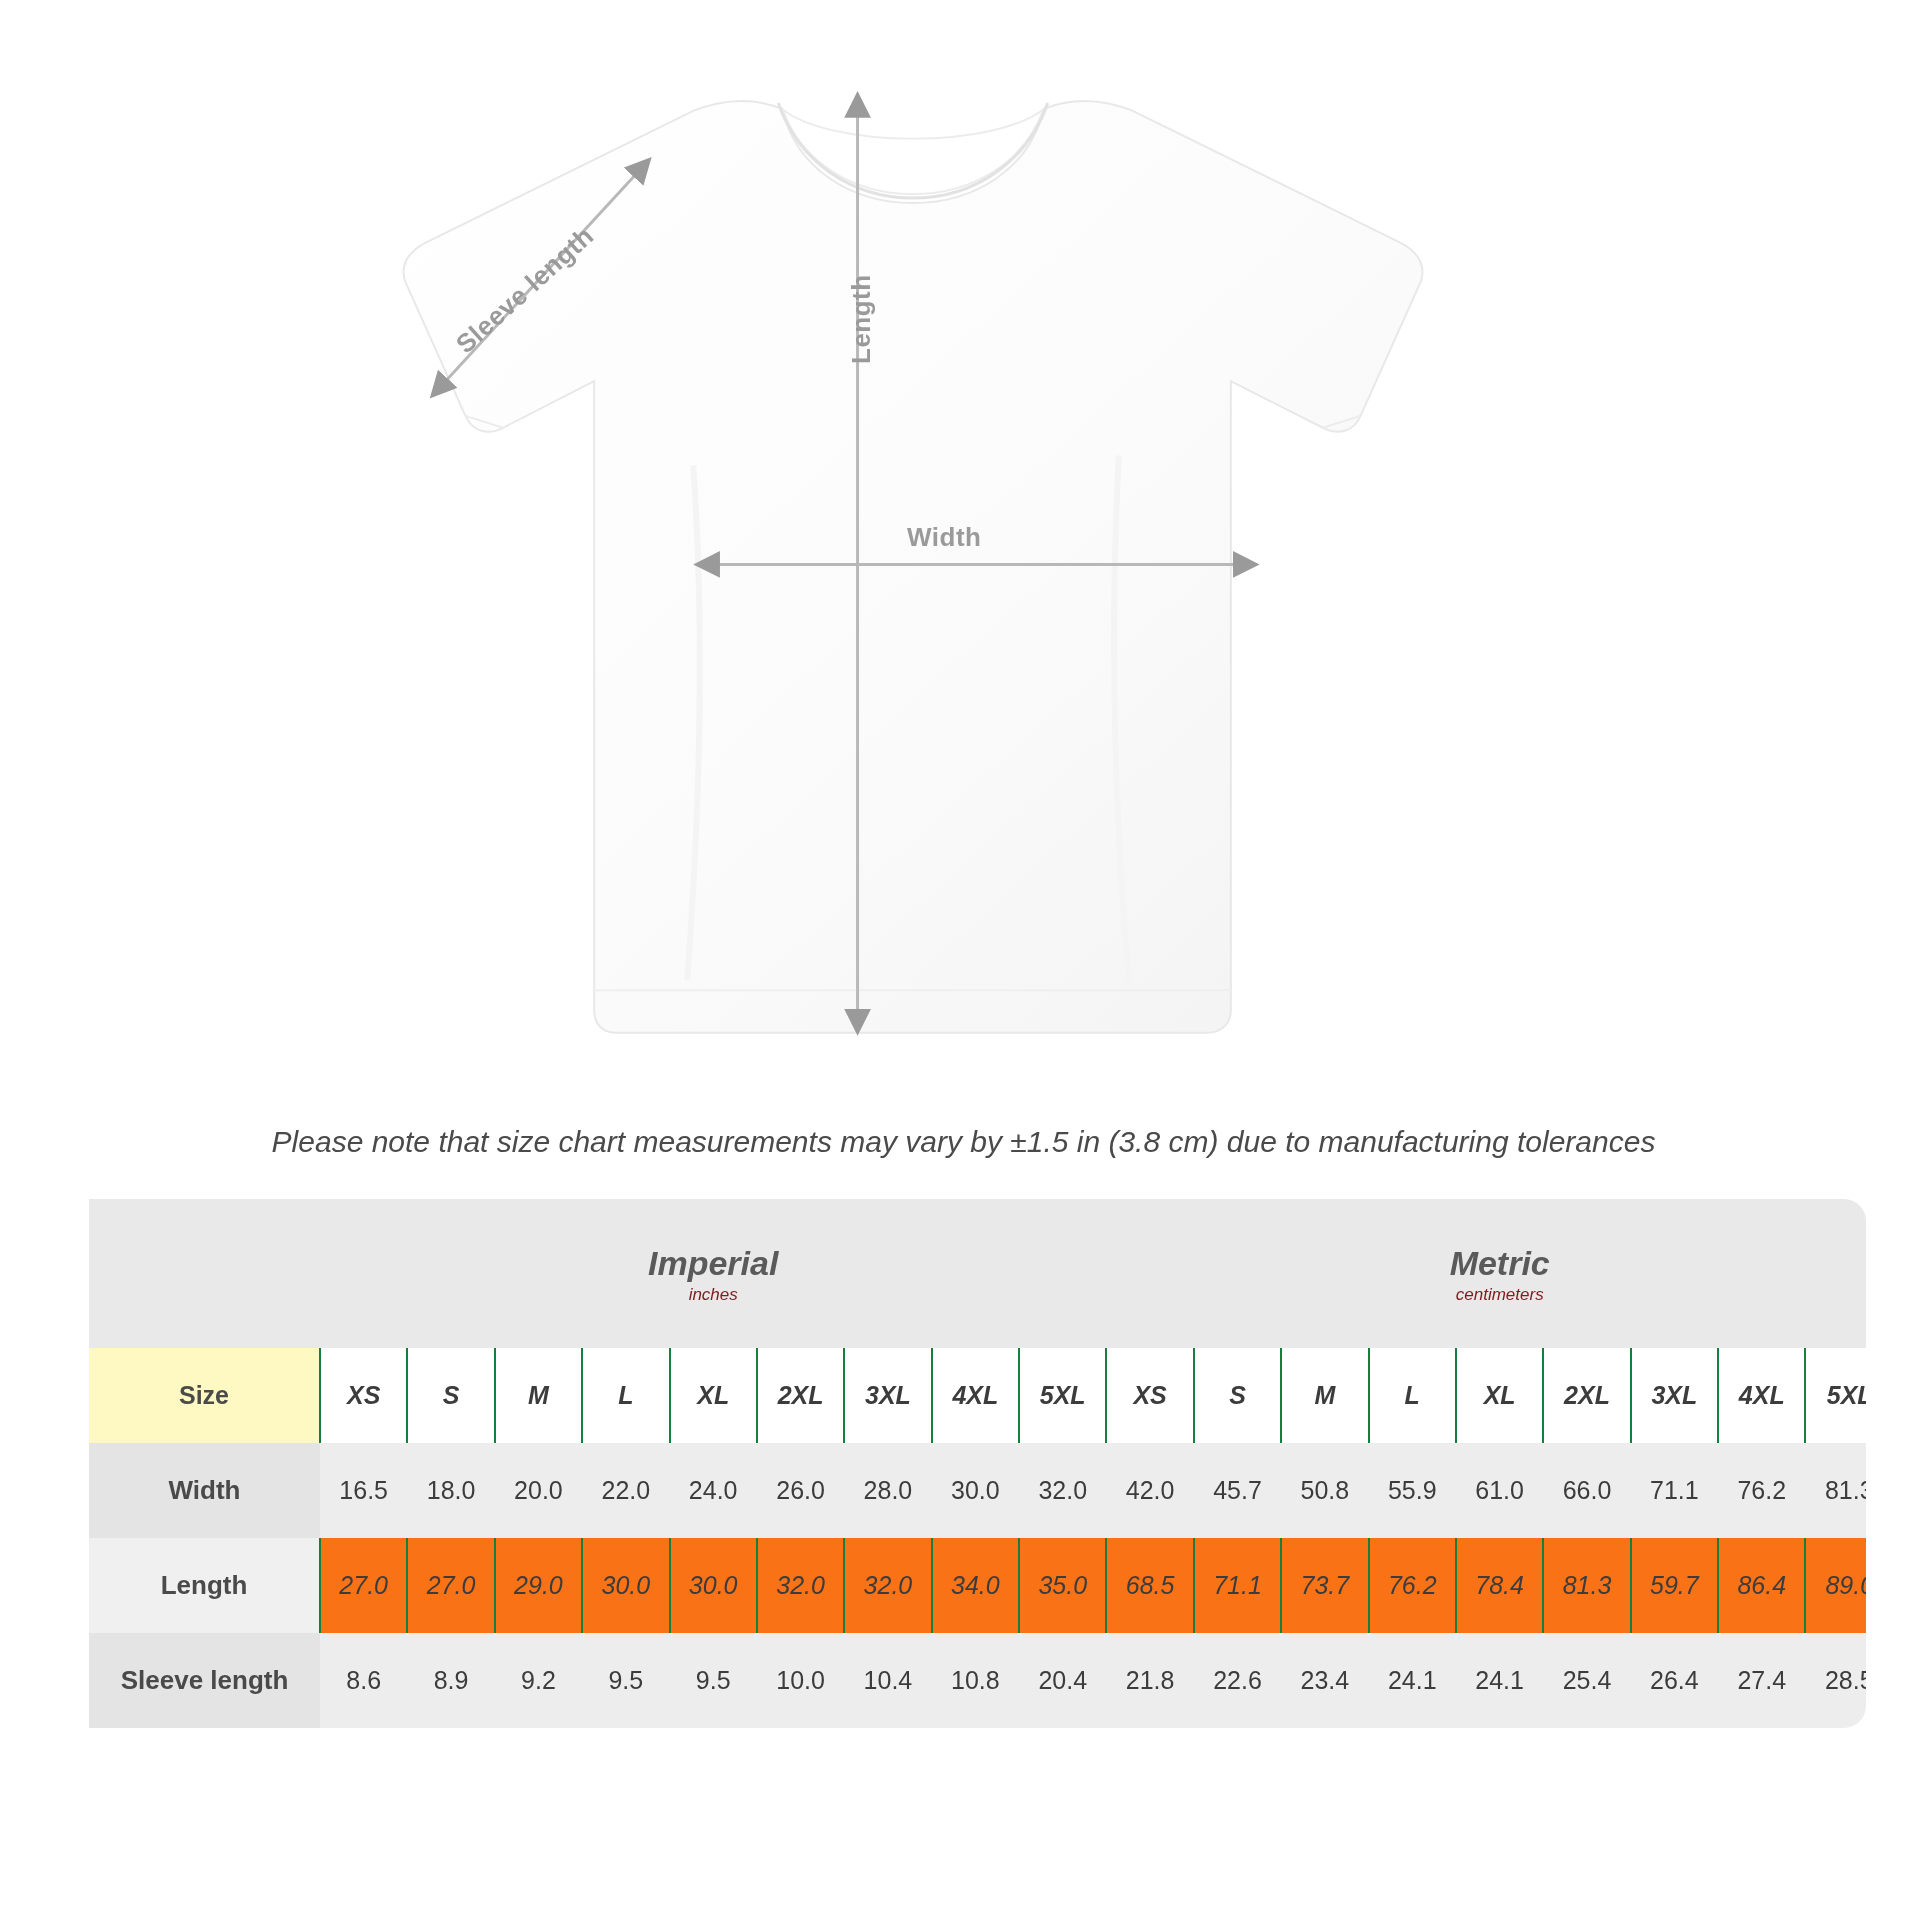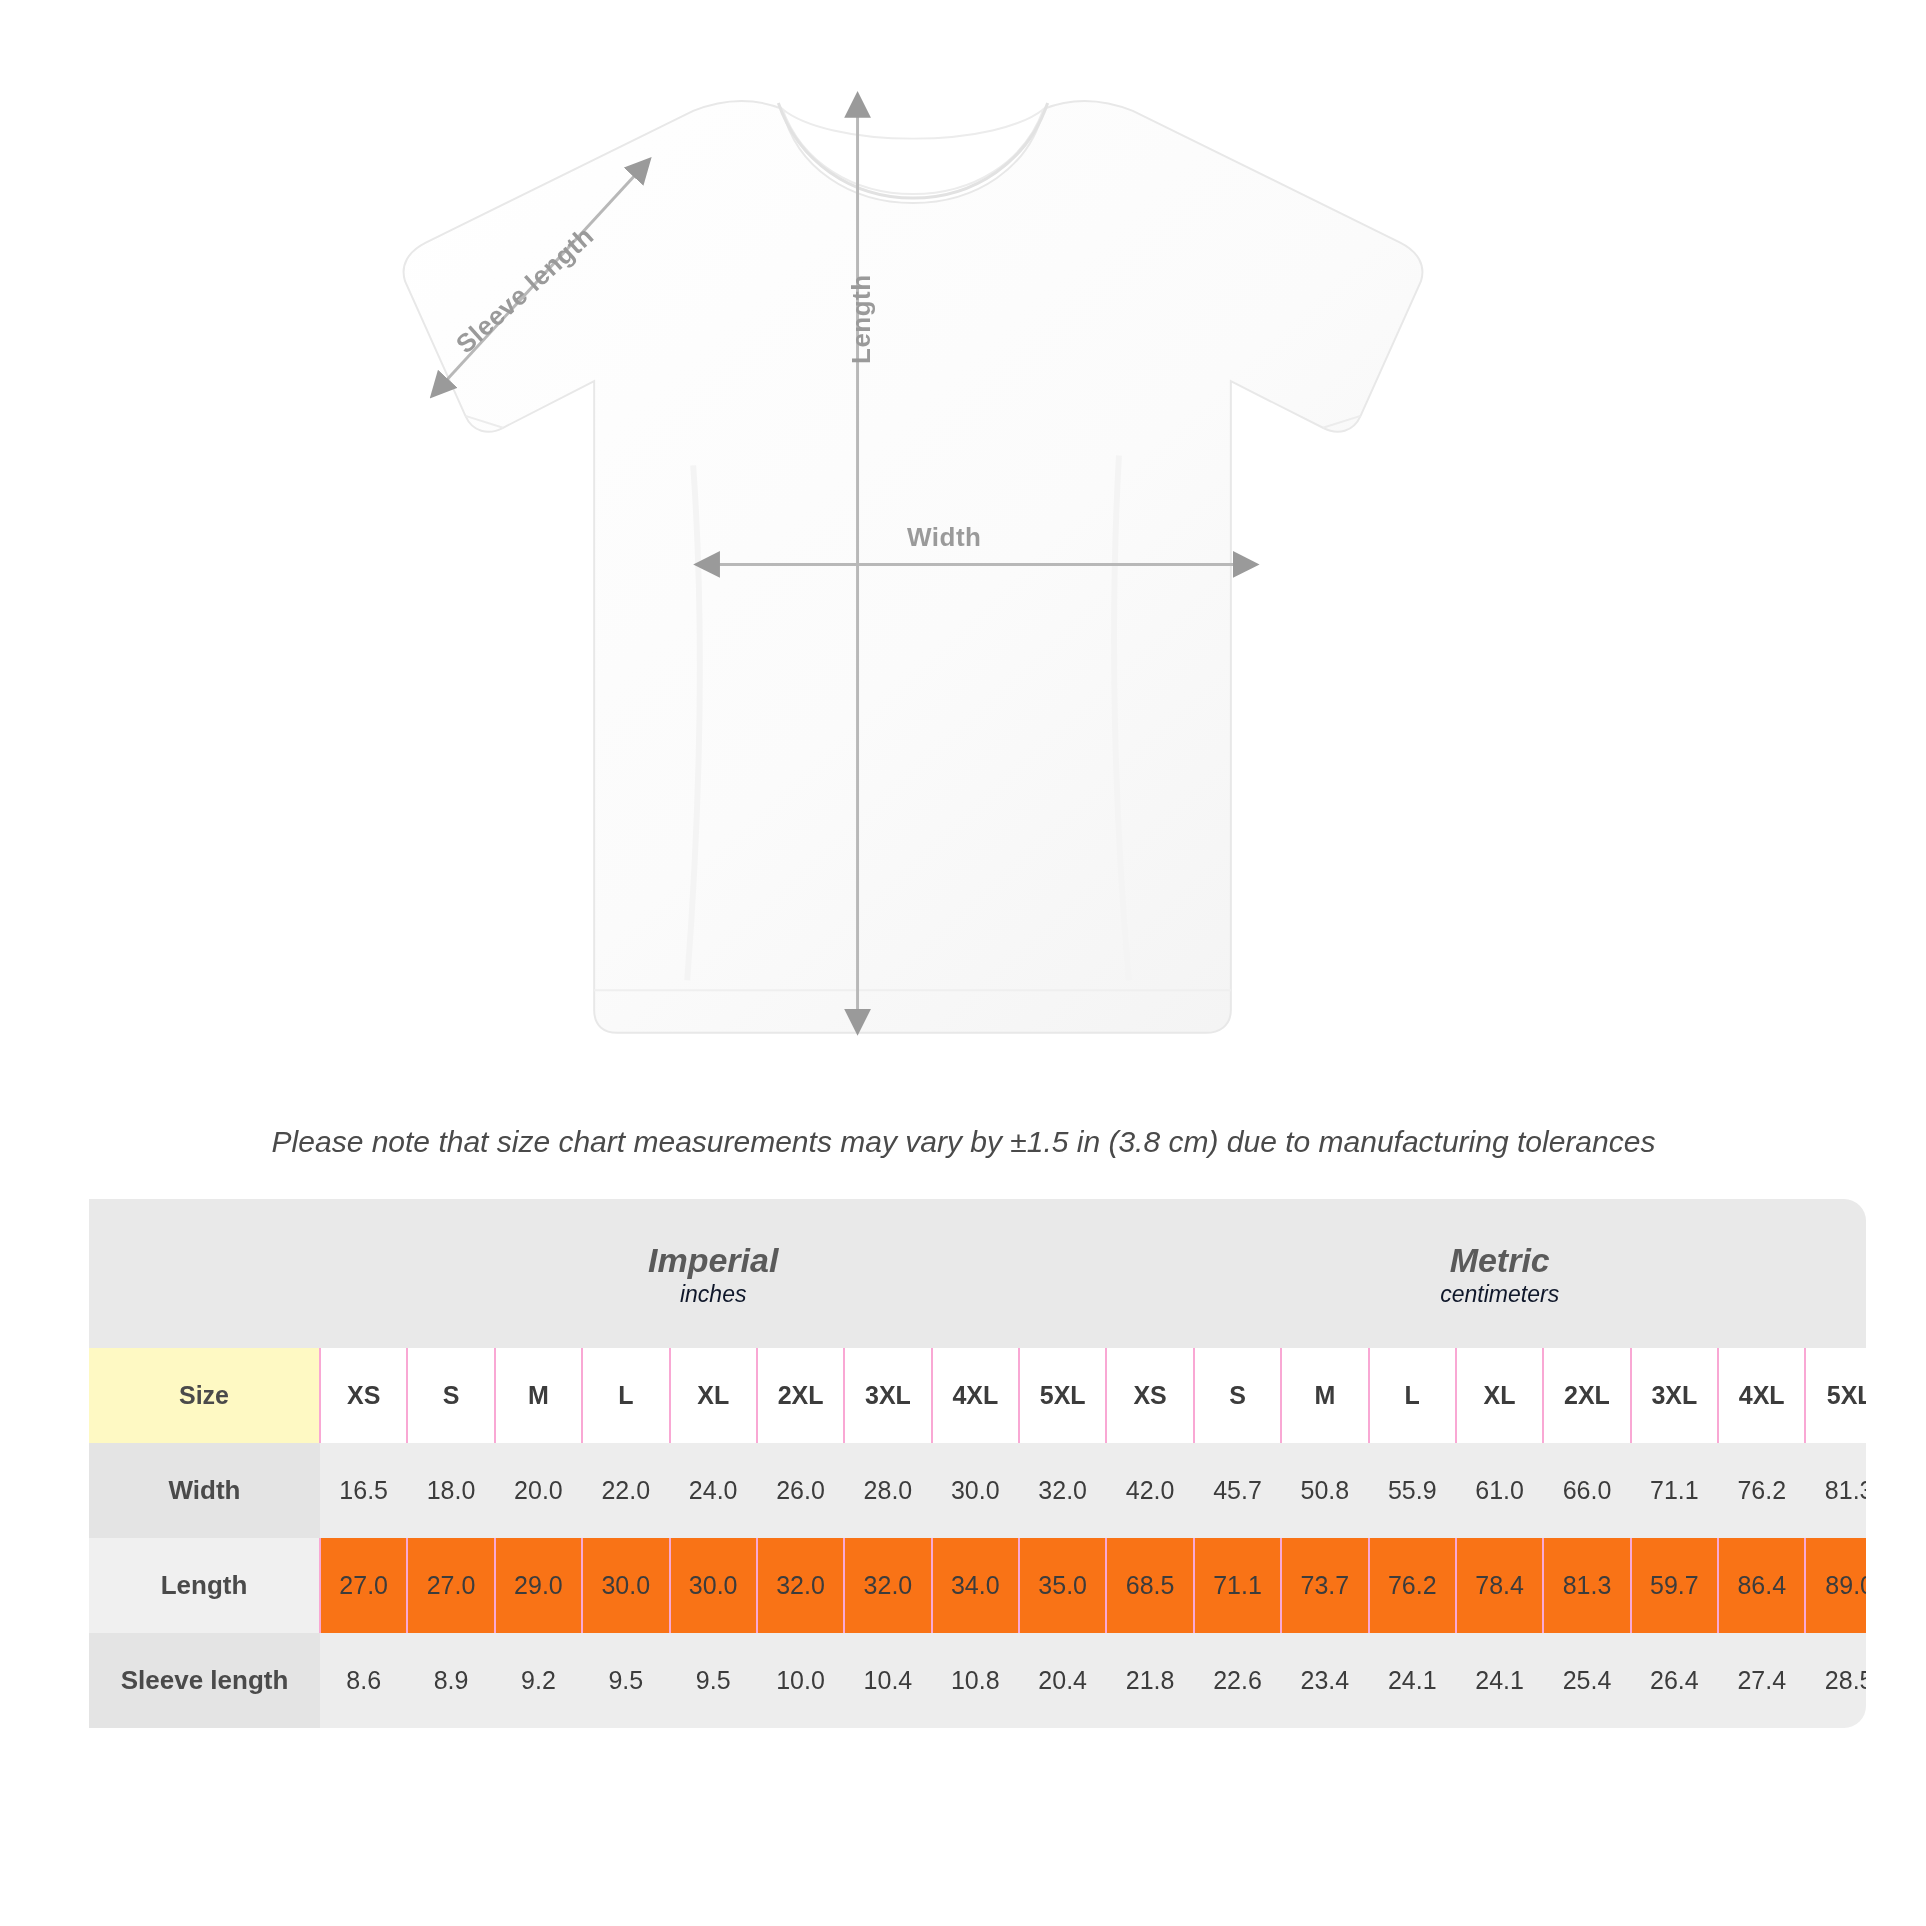--- a/index.html
+++ b/index.html
@@ -96,23 +96,23 @@
     height: 149px;
   }
   .unit-name {
     font-size: 34px;
     font-style: italic;
     font-weight: bold;
     color: #5a5a5a;
     line-height: 1.25;
   }
   .unit-sub {
-    font-size: 23px;
+    font-size: 17px;
     font-style: italic;
-    color: #0f172a;
+    color: #7f1d1d;
   }
   .unit-row td.first-col {
     background: #e9e9e9;
   }
 
   
   .size-row td {
     background: #ffffff;
     height: 95px;
     font-weight: bold;
@@ -136,21 +136,22 @@
     font-size: 26px;
   }
   .data-row.shade td.first-col { background: #e4e4e4; }
   .data-row.plain td.first-col { background: #f0f0f0; }
 
   .cell-sep {
     border-left: 2px solid #ffffff;
   }
   .data-row.plain .cell-sep,
   .size-row .cell-sep {
-    border-left: 2px solid #f9a8d4;
+    border-left: 2px solid #15803d;
+    font-style: italic;
   }
   col.lbl { width: 230px; }
   col.val { width: 87px; }
 </style>
 </head>
 <body>
 
 <div class="illustration">
   <svg class="shirt-svg" width="1927" height="1109" viewBox="0 0 1946 1120">
     <defs>

